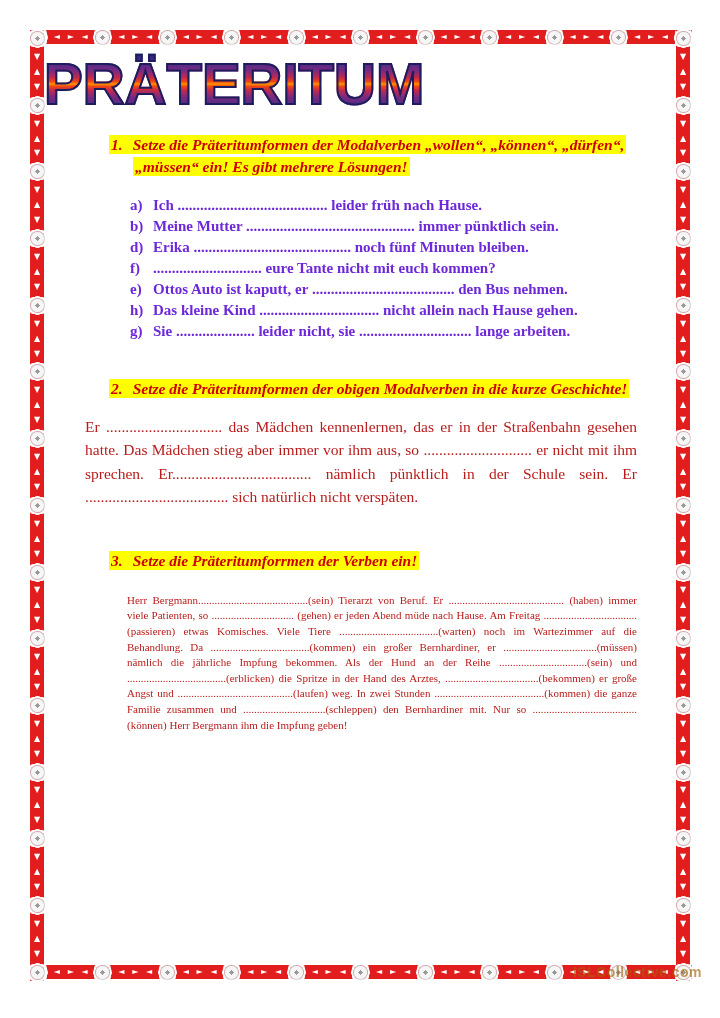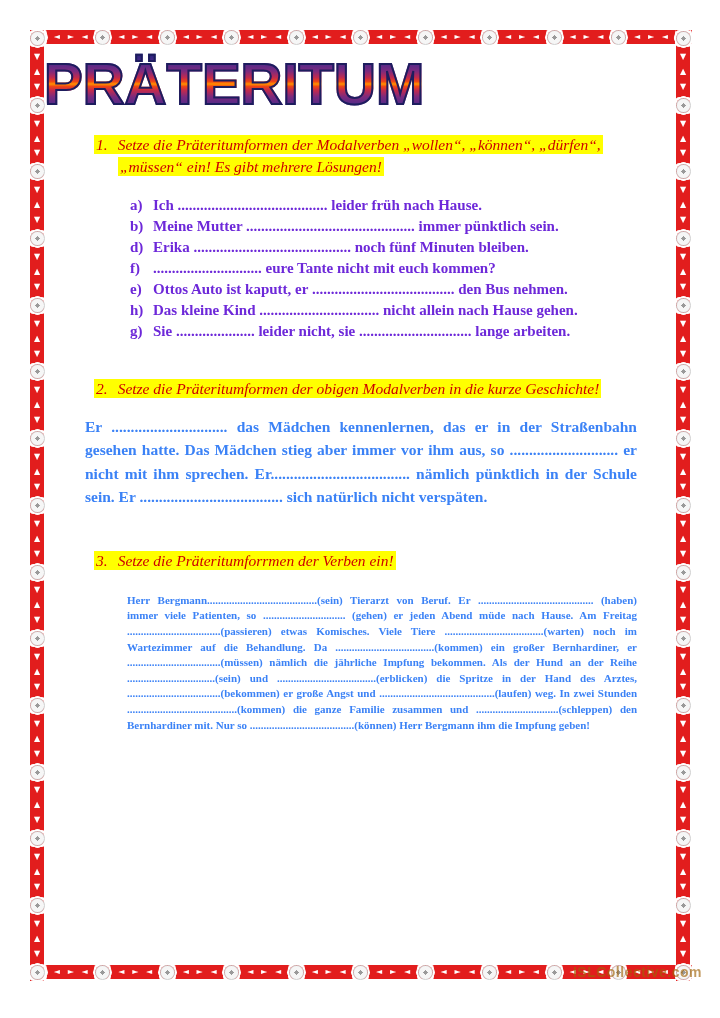--- a/index.html
+++ b/index.html
@@ -34,33 +34,33 @@
     font-family:"Liberation Sans", sans-serif;font-weight:800;font-size:58px;line-height:1.1;
     letter-spacing:0px;
     background:linear-gradient(180deg,
       #23237a 0%,#4b2a8a 16%,#7c2a7e 30%,#c22a4e 40%,#ef4415 46%,
       #ff9100 50%,
       #ef4415 54%,#c22a4e 60%,#7c2a7e 70%,#4b2a8a 84%,#23237a 100%);
     -webkit-background-clip:text;background-clip:text;color:transparent;
     -webkit-text-stroke:2px #1d1d5e;
   }
   .ex-head{
-    font-style:italic;font-weight:normal;color:#cc0000;font-size:15.5px;line-height:1.45;
-    width:505px;margin-left:50px;padding-left:24px;text-indent:-24px;
+    font-style:italic;font-weight:bold;color:#cc0000;font-size:15.5px;line-height:1.45;
+    width:505px;margin-left:65px;padding-left:24px;text-indent:-24px;
   }
   .eh1{margin-top:18px;}
   .eh2{margin-top:36px;}
   .eh3{margin-top:42px;}
   .hl{background:#ffff00;padding:1px 2px;box-decoration-break:clone;-webkit-box-decoration-break:clone;}
   .num{margin-right:10px;}
   .list{margin:16px 0 0 86px;font-weight:bold;font-size:15px;line-height:21px;color:#6d28d9;}
   .li{white-space:nowrap;}
   .lab{display:inline-block;width:23px;}
   .para{
-    font-weight:bold;color:#3b82f6;text-align:justify;margin:0;
+    font-weight:normal;color:#b91c1c;text-align:justify;margin:0;
   }
   .p2{margin:15px 0 0 41px;width:552px;font-size:15.5px;line-height:1.5;}
   .p3{margin:20px 0 0 83px;width:510px;font-size:11px;line-height:1.42;}
   .watermark{
     position:absolute;right:18px;bottom:38px;z-index:5;
     font-family:"Liberation Sans", sans-serif;font-weight:bold;font-size:14px;
     color:#a16207;opacity:0.65;letter-spacing:0.5px;
   }
 </style>
 </head>

